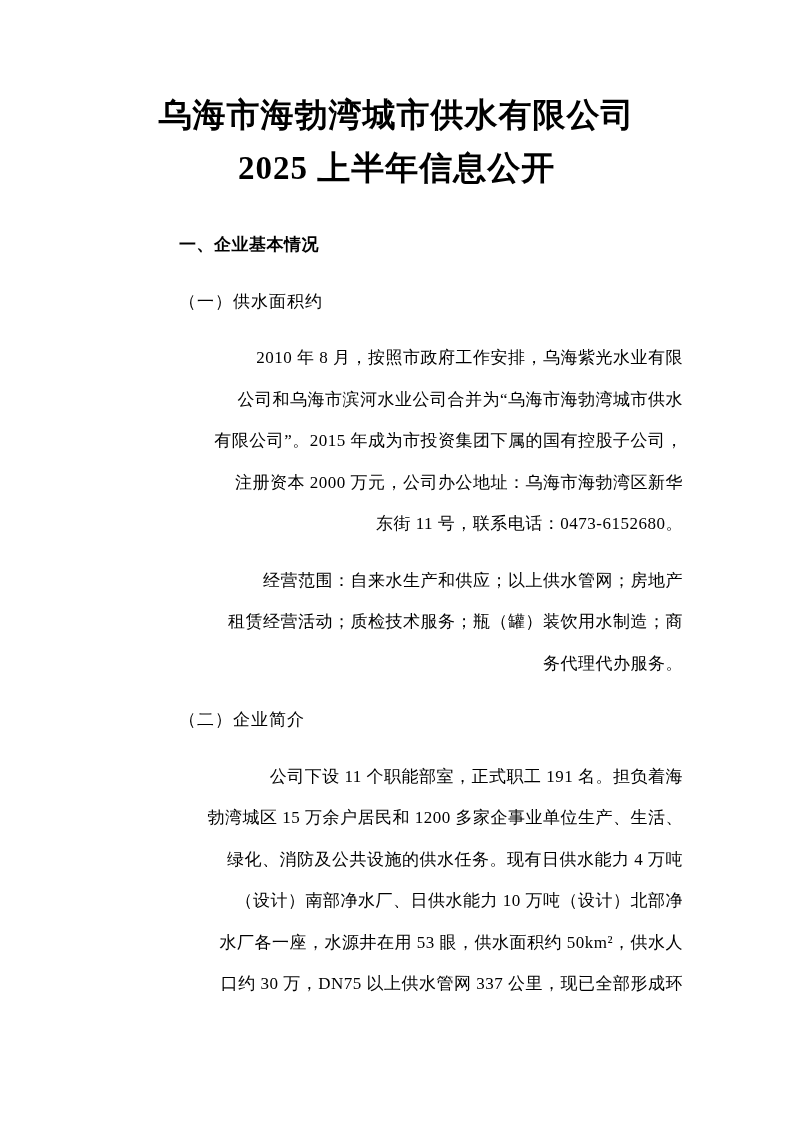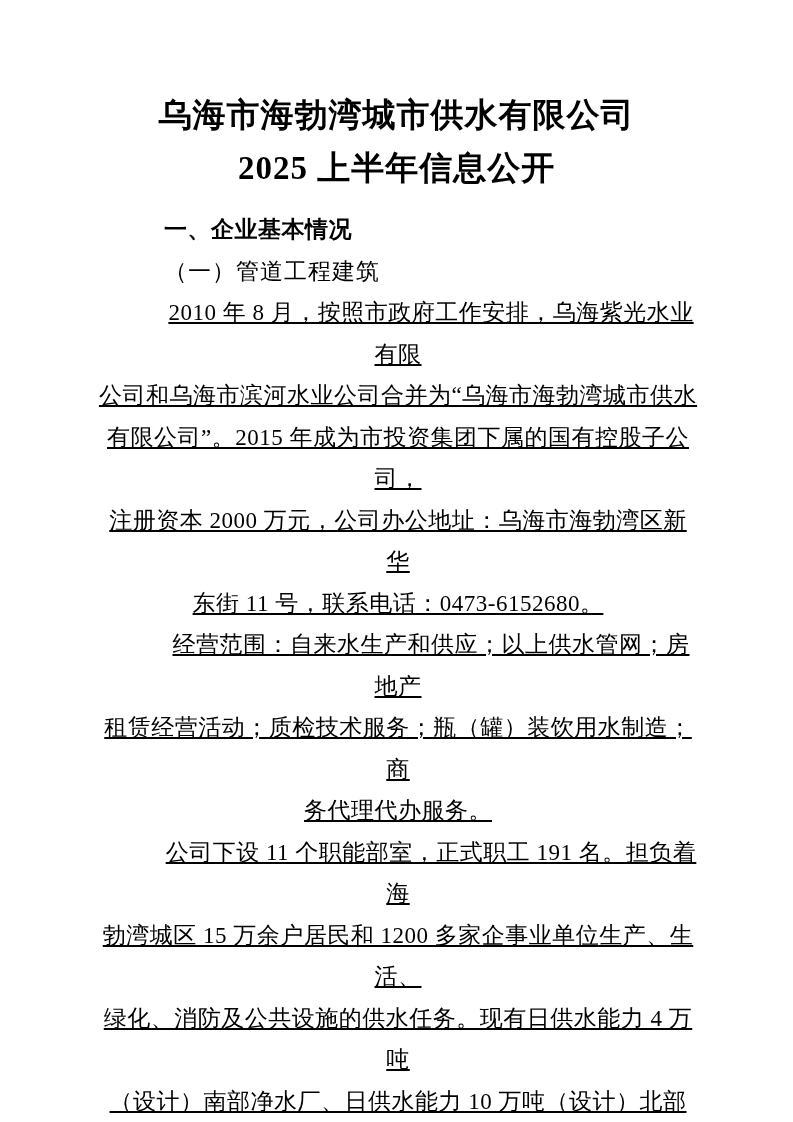--- a/index.html
+++ b/index.html
@@ -31,69 +31,69 @@
   }
   .doc-body {
     position: absolute;
     top: 209px;
     left: 98px;
     width: 600px;
     font-size: 23px;
     line-height: 41.5px;
   }
   .doc-body p, .doc-body h2, .doc-body h3 {
-    margin: 0;
+    margin: 15px;
     padding: 0;
-    font-size: 23px;
+    font-size: 17px;
     line-height: 41.5px;
     font-weight: normal;
   }
   .heading-1 {
     font-family: "Liberation Sans", "DejaVu Sans", sans-serif;
     font-weight: bold !important;
     text-indent: 66px;
     letter-spacing: 0.5px;
   }
   .heading-2 {
     font-family: "Liberation Serif", "DejaVu Serif", serif;
     text-indent: 66px;
     letter-spacing: 1px;
   }
   .para {
     white-space: pre-line;      
     text-indent: 66px;          
-    text-align: center;
+    text-align: right;
     letter-spacing: 0.5px;
-    text-decoration: underline;
   }
 </style>
 </head>
 <body>
 
 <div class="page">
 
   <h1 class="doc-title">乌海市海勃湾城市供水有限公司
 2025 上半年信息公开</h1>
 
   <div class="doc-body">
 
     <h2 class="heading-1">一、企业基本情况</h2>
 
-    <h3 class="heading-2">（一）管道工程建筑</h3>
+    <h3 class="heading-2">（一）供水面积约</h3>
 
     <p class="para">2010 年 8 月，按照市政府工作安排，乌海紫光水业有限
 公司和乌海市滨河水业公司合并为“乌海市海勃湾城市供水
 有限公司”。2015 年成为市投资集团下属的国有控股子公司，
 注册资本 2000 万元，公司办公地址：乌海市海勃湾区新华
 东街 11 号，联系电话：0473-6152680。</p>
 
     <p class="para">经营范围：自来水生产和供应；以上供水管网；房地产
 租赁经营活动；质检技术服务；瓶（罐）装饮用水制造；商
 务代理代办服务。</p>
 
+    <h3 class="heading-2">（二）企业简介</h3>
 
 
     <p class="para">公司下设 11 个职能部室，正式职工 191 名。担负着海
 勃湾城区 15 万余户居民和 1200 多家企事业单位生产、生活、
 绿化、消防及公共设施的供水任务。现有日供水能力 4 万吨
 （设计）南部净水厂、日供水能力 10 万吨（设计）北部净
 水厂各一座，水源井在用 53 眼，供水面积约 50km²，供水人
 口约 30 万，DN75 以上供水管网 337 公里，现已全部形成环</p>
 
   </div>

